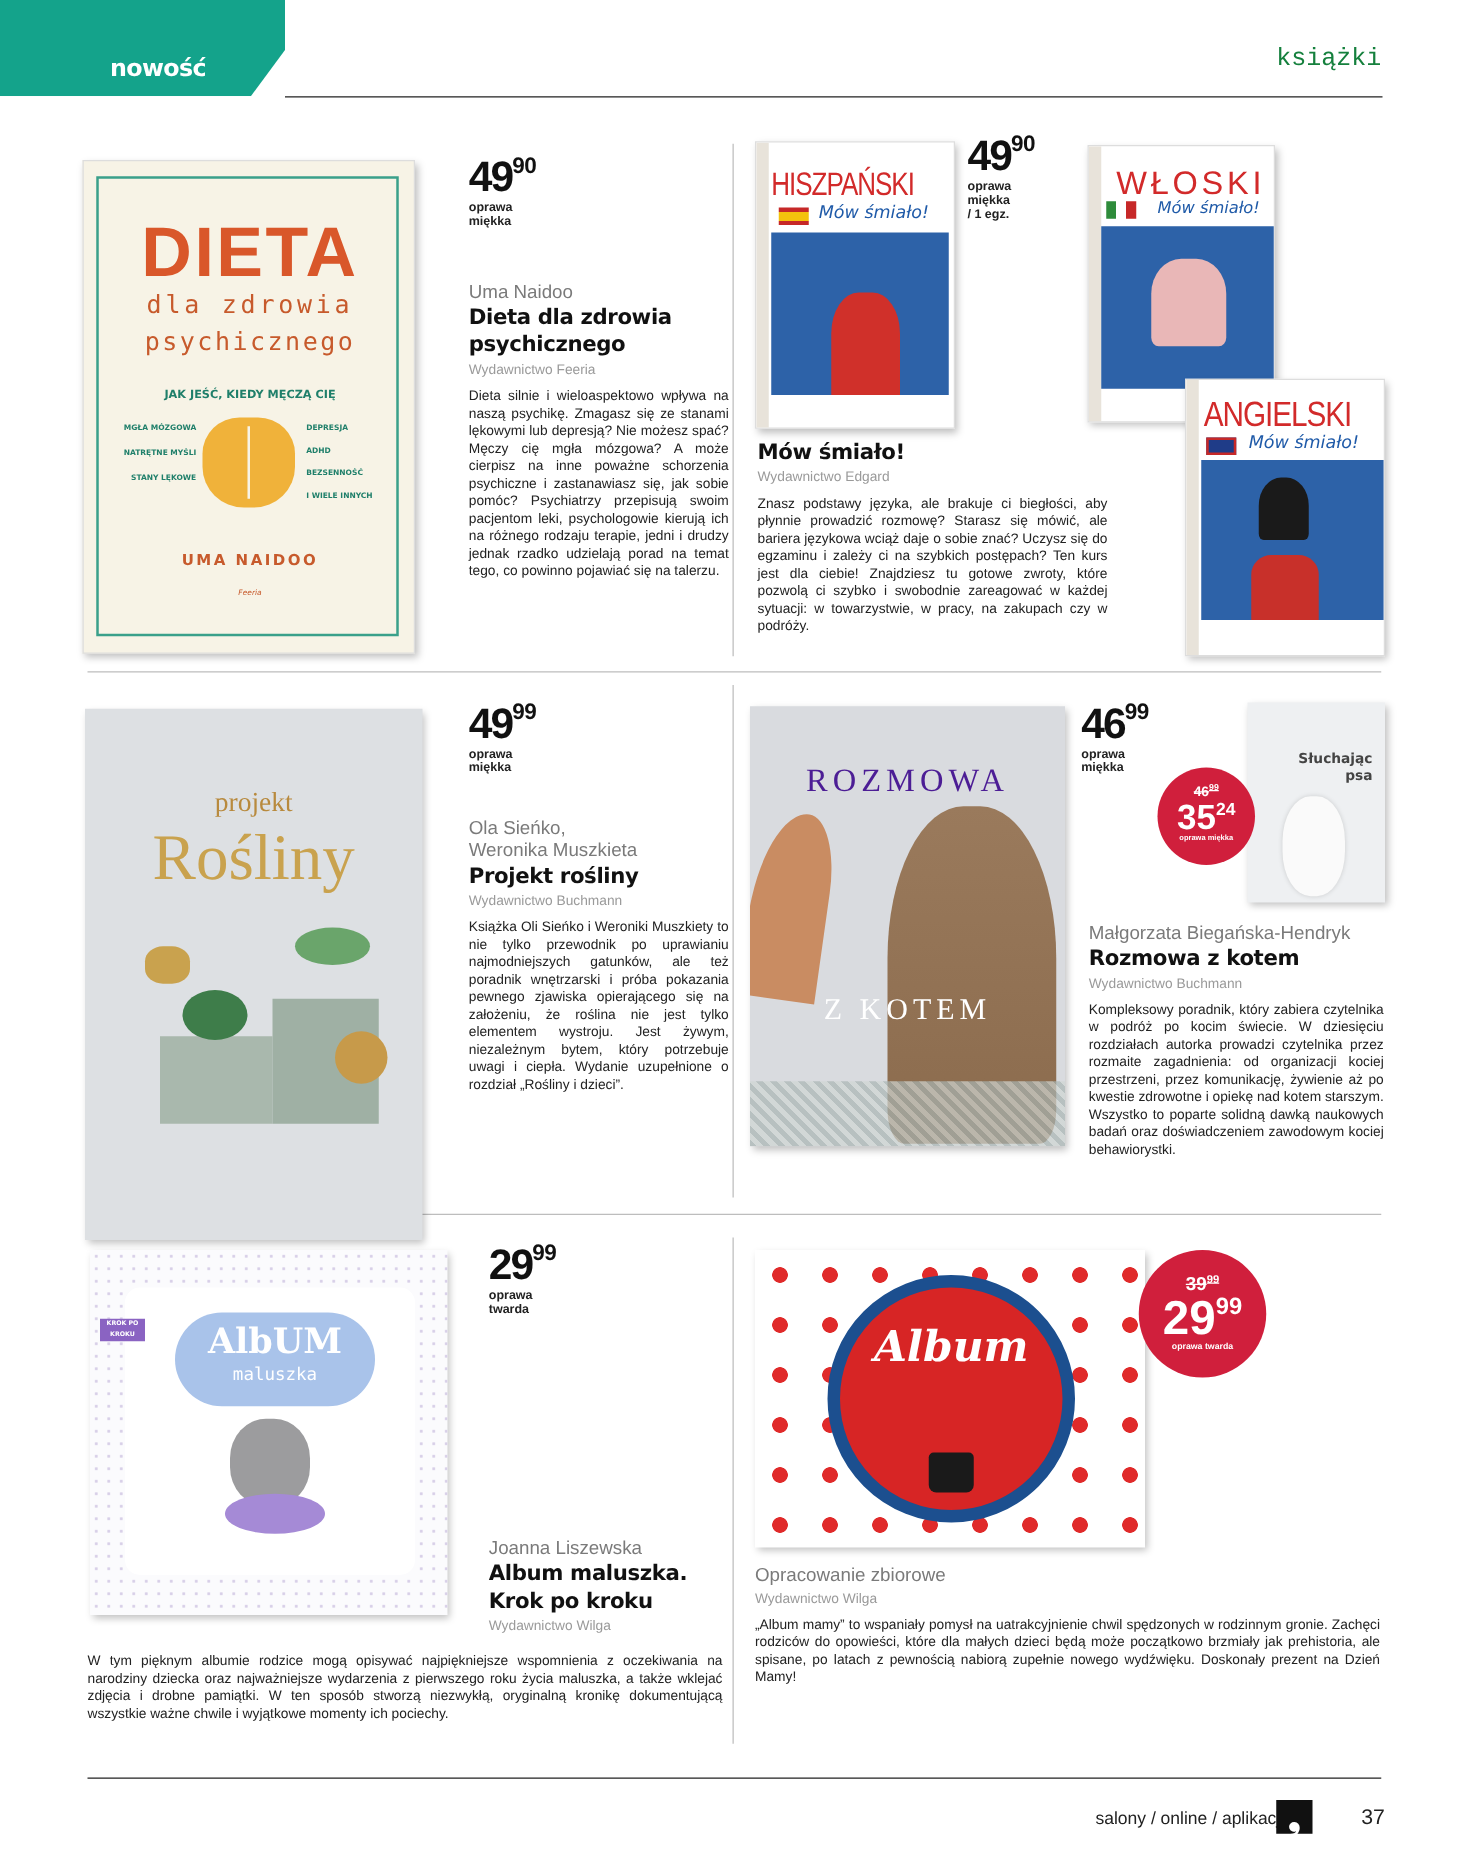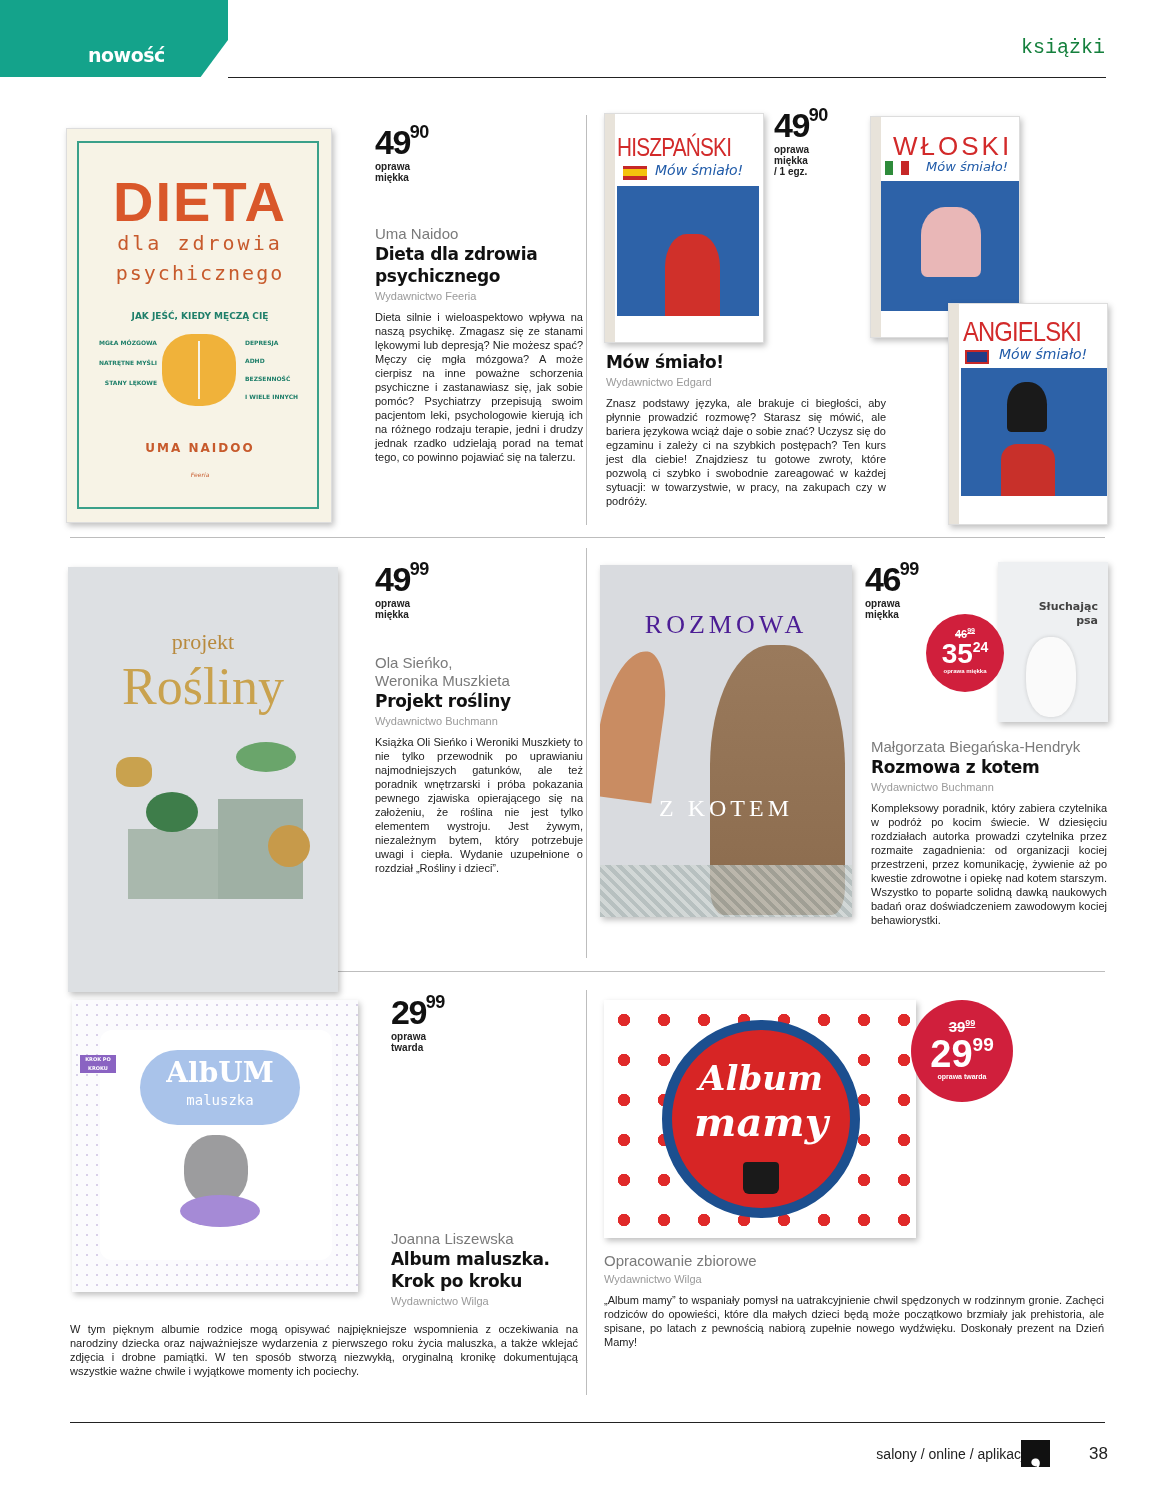--- a/index.html
+++ b/index.html
@@ -226,31 +226,30 @@
     <div class="title">Krok po kroku</div>
     <div class="publisher">Wydawnictwo Wilga</div>
   </div>
   <div class="abs desc" style="left:4px;top:327px;width:508px;margin:0;">W tym pięknym albumie rodzice mogą opisywać najpiękniejsze wspomnienia z oczekiwania na narodziny dziecka oraz najważniejsze wydarzenia z pierwszego roku życia maluszka, a także wklejać zdjęcia i drobne pamiątki. W ten sposób stworzą niezwykłą, oryginalną kronikę dokumentującą wszystkie ważne chwile i wyjątkowe momenty ich pociechy.</div>
 </div>
 
 <div class="abs" style="left:598px;top:995px;width:510px;height:400px;">
   <div class="abs cover" style="left:6px;top:5px;width:312px;height:238px;background:radial-gradient(circle,#e02a2a 6px,transparent 6.5px) 0 0/40px 40px,#fff;">
     <div class="abs" style="left:58px;top:20px;width:198px;height:198px;background:#d72525;border:10px solid #1c4f8f;border-radius:50%;"></div>
     <div class="cover-text" style="left:58px;width:198px;top:58px;text-align:center;font-family:'DejaVu Serif',serif;font-style:italic;font-size:34px;color:#fff;font-weight:bold;">Album</div>
-    <div class="cover-text" style="left:58px;width:198px;top:98px;text-align:center;font-family:'DejaVu Serif',serif;font-style:italic;font-size:40px;color:#fff;font-weight:bold;">mamy</div>
     <div class="abs" style="left:139px;top:162px;width:36px;height:32px;background:#1a1a1a;border-radius:4px 4px 6px 6px;"></div>
   </div>
   <div class="abs badge" style="left:313px;top:5px;width:102px;height:102px;padding-top:18px;">
     <div class="old" style="font-size:15px;"><span>39</span><sup style="font-size:9px;">99</sup></div>
     <div class="new" style="font-size:38px;"><span>29</span><sup>99</sup></div>
     <div class="bind" style="font-size:7px;">oprawa twarda</div>
   </div>
   <div class="abs" style="left:6px;top:257px;width:500px;">
     <div class="author">Opracowanie zbiorowe</div>
     <div class="publisher">Wydawnictwo Wilga</div>
     <div class="desc">„Album mamy” to wspaniały pomysł na uatrakcyjnienie chwil spędzonych w rodzinnym gronie. Zachęci rodziców do opowieści, które dla małych dzieci będą może początkowo brzmiały jak prehistoria, ale spisane, po latach z pewnością nabiorą zupełnie nowego wydźwięku. Doskonały prezent na Dzień Mamy!</div>
   </div>
 </div>
 
 <div class="abs footer-rule"></div>
 <div class="abs footer-text">salony / online / aplikacja</div>
 <div class="abs logo-box"><span>❟</span></div>
-<div class="abs page-number">38</div>
+<div class="abs page-number">37</div>
 
 </body></html>

